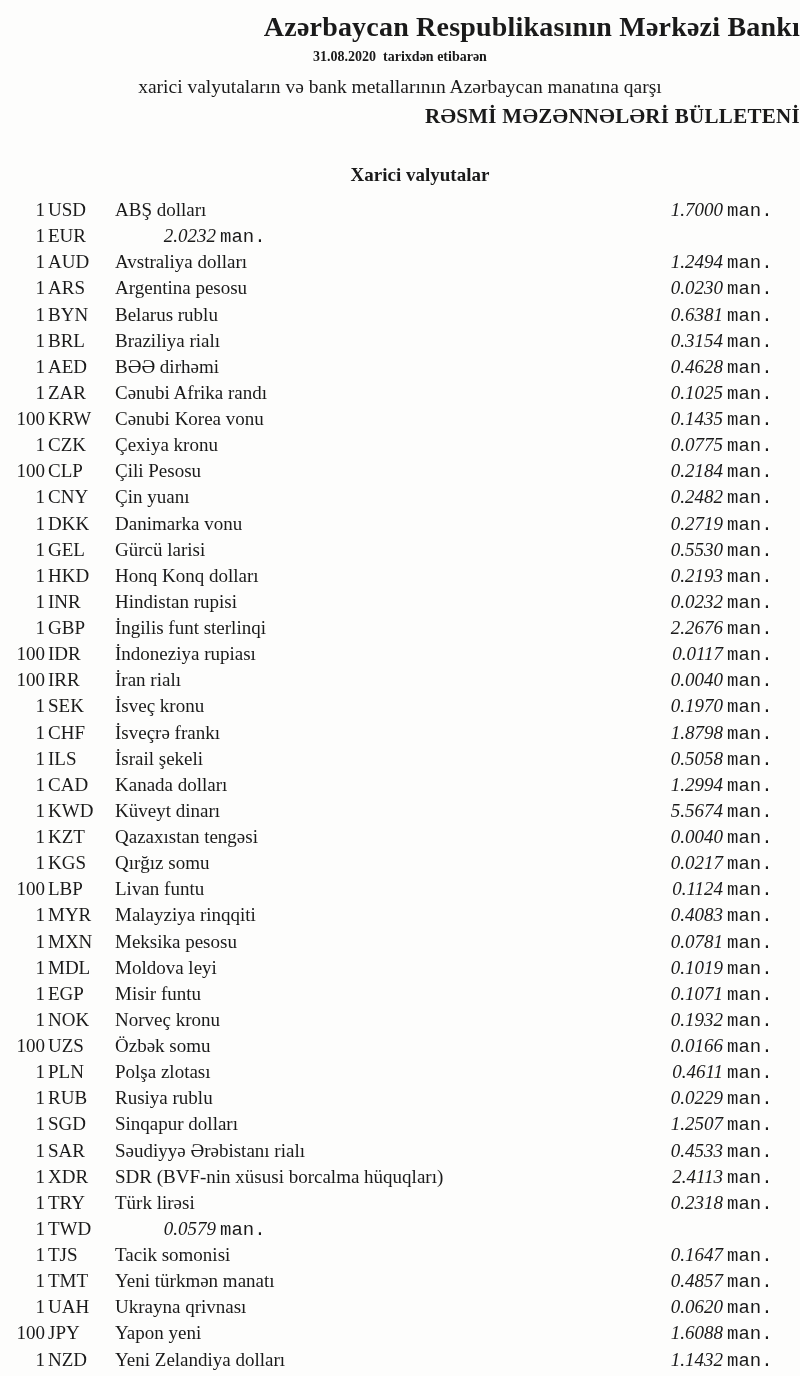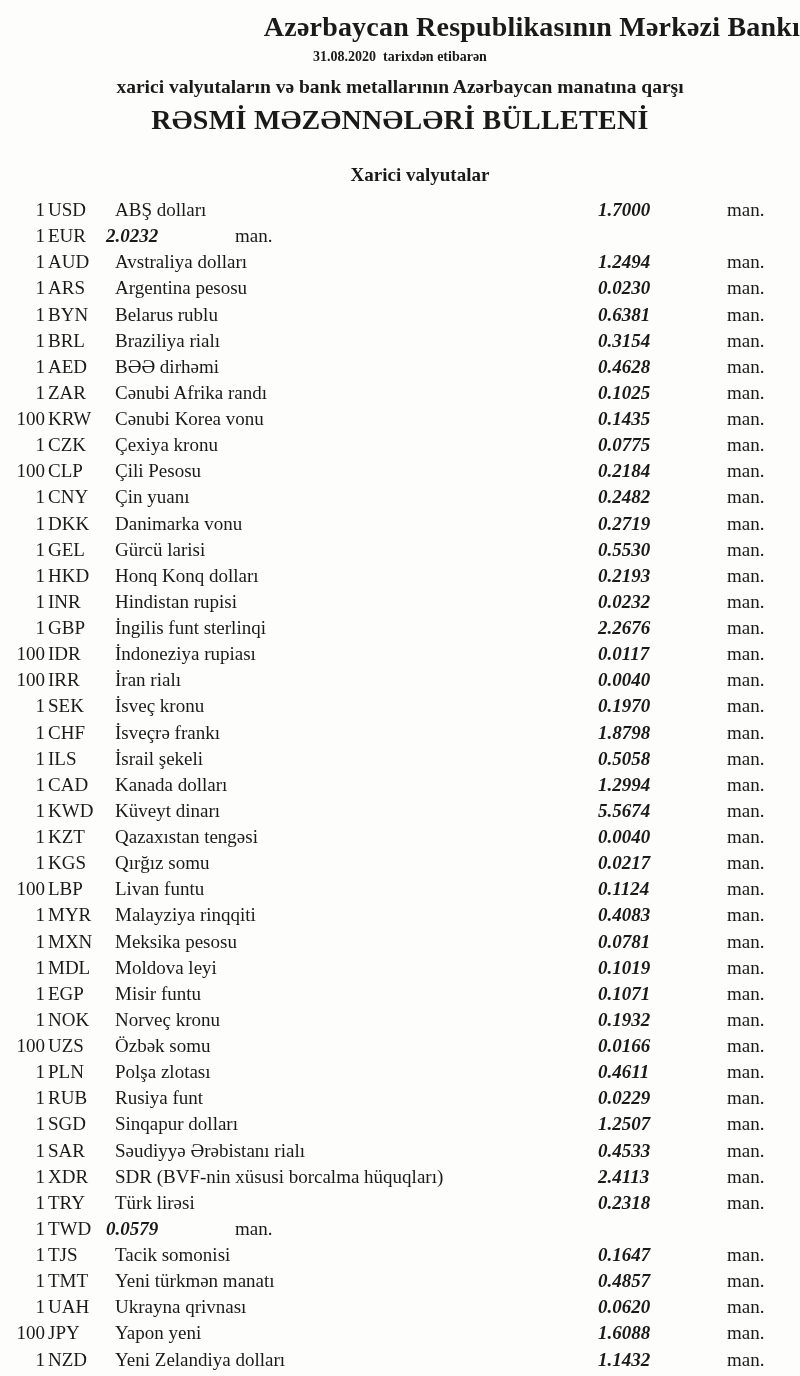--- a/index.html
+++ b/index.html
@@ -17,44 +17,44 @@
     text-align: right; font-size: 28px; font-weight: bold;
     letter-spacing: 0.2px;
   }
   .date-line {
     position: absolute; top: 49px; left: 0; width: 100%;
     text-align: center; font-size: 14px; font-weight: bold;
     white-space: pre;
   }
   .subtitle {
     position: absolute; top: 76px; left: 0; width: 100%;
-    text-align: center; font-size: 19.5px; font-weight: bold;
+    text-align: center; font-size: 19.5px; font-weight: normal;
   }
   .bulletin {
     position: absolute; top: 104px; left: 0; width: 100%;
-    text-align: center; font-size: 28px; font-weight: bold;
+    text-align: right; font-size: 21px; font-weight: bold;
     letter-spacing: 0.3px;
   }
   .section-title {
     position: absolute; top: 164px; left: 20px; width: 100%;
     text-align: center; font-size: 19px; font-weight: bold;
   }
 
   .rates { position: absolute; top: 197px; left: 0; width: 100%; }
   .row {
     display: flex; align-items: baseline;
     height: 26.14px; line-height: 26.14px;
     font-size: 19px; padding-right: 27px;
     white-space: nowrap;
   }
   .nominal { width: 45px; text-align: right; flex: 0 0 auto; }
   .code    { width: 58px; text-align: left; margin-left: 3px; flex: 0 0 auto; }
   .name    { flex: 1 1 auto; padding-left: 9px; overflow: hidden; }
-  .rate    { width: 110px; font-weight: bold; font-style: italic; flex: 0 0 auto; }
-  .unit    { width: 46px; margin-left: 19px; text-align: left; flex: 0 0 auto; }
+  .rate    { width: 110px; text-align: right; font-weight: normal; font-style: italic; flex: 0 0 auto; }
+  .unit    { width: 46px; margin-left: 4px; text-align: left; flex: 0 0 auto; font-family: Liberation Mono, monospace; }
 </style>
 </head>
 <body>
 
 <div class="page">
   <div class="doc-title">Azərbaycan Respublikasının Mərkəzi Bankı</div>
   <div class="date-line">31.08.2020  tarixdən etibarən</div>
   <div class="subtitle">xarici valyutaların və bank metallarının Azərbaycan manatına qarşı</div>
   <div class="bulletin">RƏSMİ MƏZƏNNƏLƏRİ BÜLLETENİ</div>
   <div class="section-title">Xarici valyutalar</div>
@@ -328,21 +328,21 @@
         <span class="nominal">1</span>
         <span class="code">PLN</span>
         <span class="name">Polşa zlotası</span>
         <span class="rate">0.4611</span>
         <span class="unit">man.</span>
       </div>
 
       <div class="row">
         <span class="nominal">1</span>
         <span class="code">RUB</span>
-        <span class="name">Rusiya funt</span>
+        <span class="name">Rusiya rublu</span>
         <span class="rate">0.0229</span>
         <span class="unit">man.</span>
       </div>
 
       <div class="row">
         <span class="nominal">1</span>
         <span class="code">SGD</span>
         <span class="name">Sinqapur dolları</span>
         <span class="rate">1.2507</span>
         <span class="unit">man.</span>

